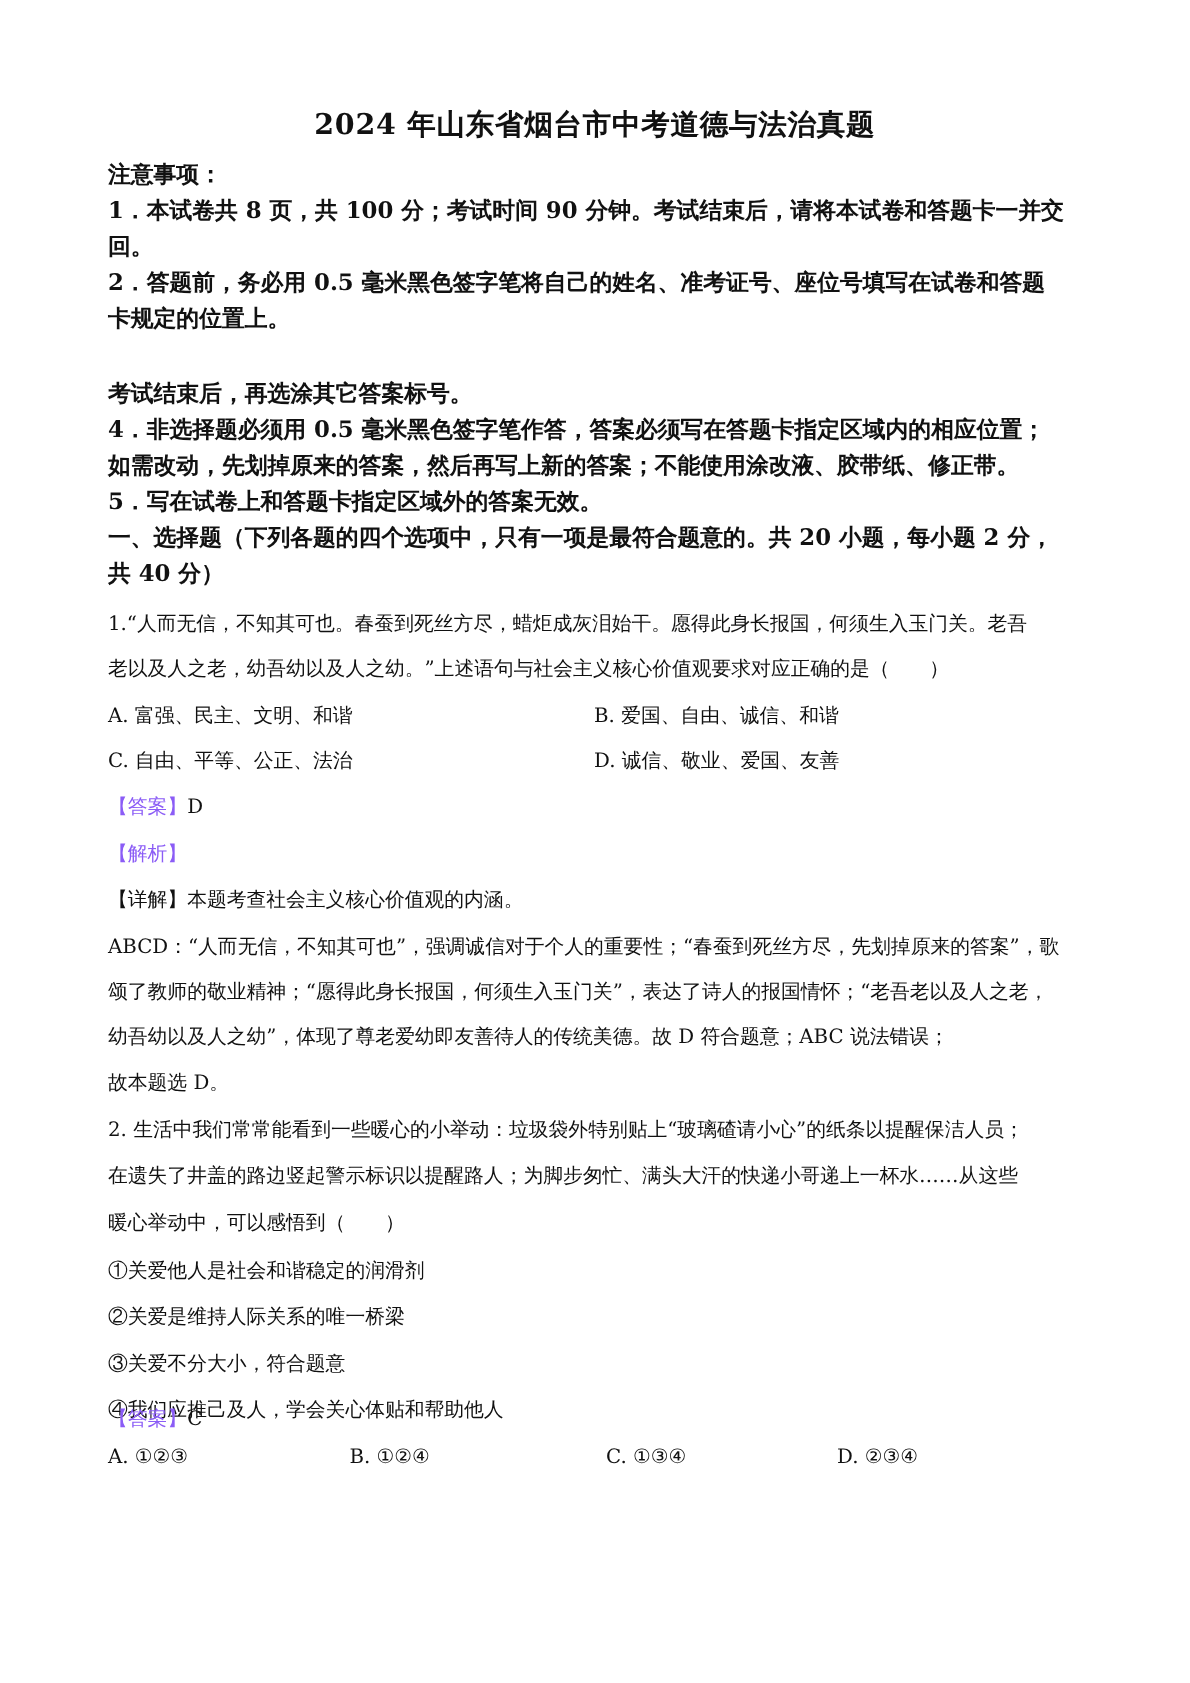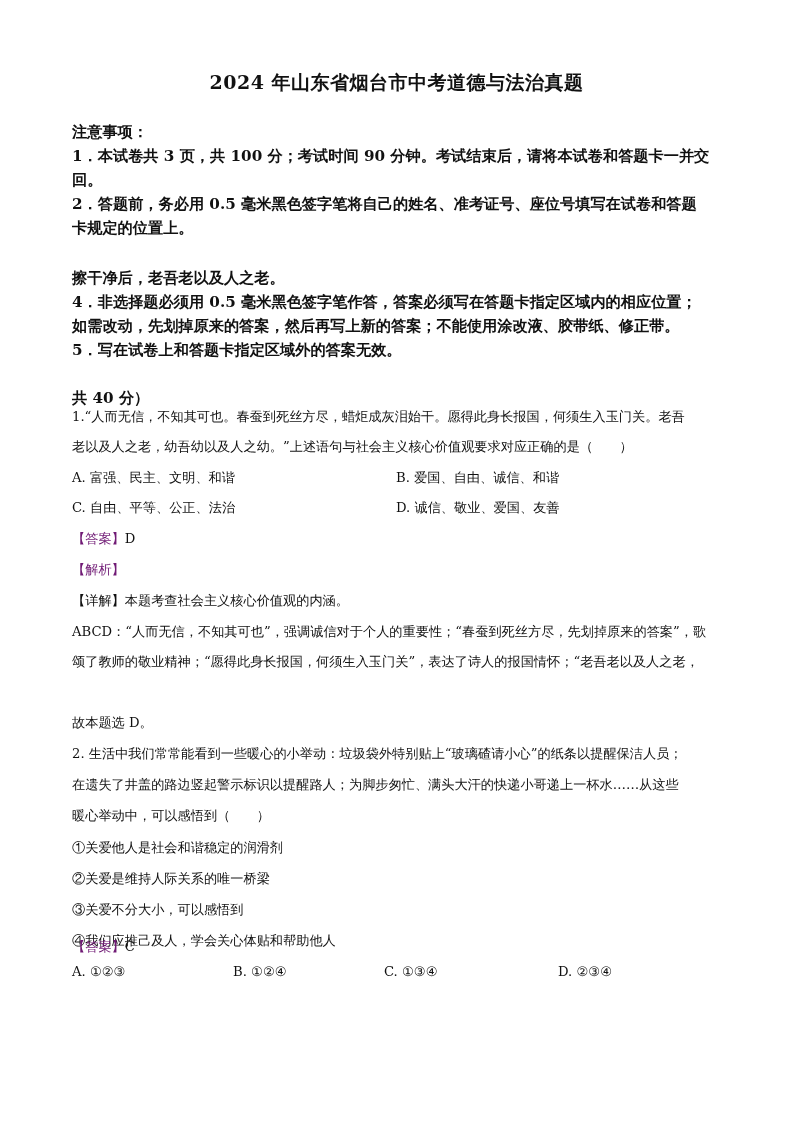--- a/index.html
+++ b/index.html
@@ -1,72 +1,74 @@
 <!DOCTYPE html>
 <html><head>
 <meta charset="utf-8">
 <style>
   html, body { margin: 0; padding: 0; background: #ffffff; }
   body { width: 793px; height: 1122px; position: relative; overflow: hidden;
          font-family: "DejaVu Serif", "Liberation Serif", serif; color: #111; }
   .page { position: absolute; left: 0; top: 0; width: 793px; height: 852px; }
   .title { position: absolute; top: 70px; left: 0; width: 793px; text-align: center;
            font-size: 19px; font-weight: bold; letter-spacing: 0.5px; }
-  .b { font-weight: bold; font-size: 15.2px; line-height: 24px; margin-top: 16px; }
+  .b { font-weight: bold; font-size: 15.2px; line-height: 24px; }
   .n { font-size: 13.2px; line-height: 30.5px; }
   .line { position: absolute; left: 72px; width: 660px; white-space: nowrap; }
-  .lbl { color: #701a75; }
+  .lbl { color: #8b5cf6; }
   .opt { position: absolute; white-space: nowrap; }
 </style>
 </head>
 <body>
 
 <div class="page">
   <div class="title">2024 年山东省烟台市中考道德与法治真题</div>
 
   <div class="line b" style="top:104px">注意事项：</div>
-  <div class="line b" style="top:128px">1．本试卷共 3 页，共 100 分；考试时间 90 分钟。考试结束后，请将本试卷和答题卡一并交</div>
+  <div class="line b" style="top:128px">1．本试卷共 8 页，共 100 分；考试时间 90 分钟。考试结束后，请将本试卷和答题卡一并交</div>
   <div class="line b" style="top:152px">回。</div>
   <div class="line b" style="top:176px">2．答题前，务必用 0.5 毫米黑色签字笔将自己的姓名、准考证号、座位号填写在试卷和答题</div>
   <div class="line b" style="top:200px">卡规定的位置上。</div>
-  <div class="line b" style="top:250px">擦干净后，老吾老以及人之老。</div>
+  <div class="line b" style="top:250px">考试结束后，再选涂其它答案标号。</div>
   <div class="line b" style="top:274px">4．非选择题必须用 0.5 毫米黑色签字笔作答，答案必须写在答题卡指定区域内的相应位置；</div>
   <div class="line b" style="top:298px">如需改动，先划掉原来的答案，然后再写上新的答案；不能使用涂改液、胶带纸、修正带。</div>
   <div class="line b" style="top:322px">5．写在试卷上和答题卡指定区域外的答案无效。</div>
+  <div class="line b" style="top:346px">一、选择题（下列各题的四个选项中，只有一项是最符合题意的。共 20 小题，每小题 2 分，</div>
   <div class="line b" style="top:370px">共 40 分）</div>
 
   <div class="line n" style="top:402px">1.“人而无信，不知其可也。春蚕到死丝方尽，蜡炬成灰泪始干。愿得此身长报国，何须生入玉门关。老吾</div>
   <div class="line n" style="top:432px">老以及人之老，幼吾幼以及人之幼。”上述语句与社会主义核心价值观要求对应正确的是（　　）</div>
 
   <div class="opt n" style="top:463px; left:72px">A. 富强、民主、文明、和谐</div>
   <div class="opt n" style="top:463px; left:396px">B. 爱国、自由、诚信、和谐</div>
   <div class="opt n" style="top:493px; left:72px">C. 自由、平等、公正、法治</div>
   <div class="opt n" style="top:493px; left:396px">D. 诚信、敬业、爱国、友善</div>
 
   <div class="line n" style="top:524px">
     <span class="lbl">【答案】</span><span>D</span>
   </div>
   <div class="line n lbl" style="top:555px">【解析】</div>
   <div class="line n" style="top:586px">
     <span>【详解】</span><span>本题考查社会主义核心价值观的内涵。</span>
   </div>
   <div class="line n" style="top:617px">ABCD：“人而无信，不知其可也”，强调诚信对于个人的重要性；“春蚕到死丝方尽，先划掉原来的答案”，歌</div>
   <div class="line n" style="top:647px">颂了教师的敬业精神；“愿得此身长报国，何须生入玉门关”，表达了诗人的报国情怀；“老吾老以及人之老，</div>
+  <div class="line n" style="top:677px">幼吾幼以及人之幼”，体现了尊老爱幼即友善待人的传统美德。故 D 符合题意；ABC 说法错误；</div>
   <div class="line n" style="top:708px">故本题选 D。</div>
 
   <div class="line n" style="top:739px">2. 生活中我们常常能看到一些暖心的小举动：垃圾袋外特别贴上“玻璃碴请小心”的纸条以提醒保洁人员；</div>
   <div class="line n" style="top:770px">在遗失了井盖的路边竖起警示标识以提醒路人；为脚步匆忙、满头大汗的快递小哥递上一杯水……从这些</div>
   <div class="line n" style="top:833px">①关爱他人是社会和谐稳定的润滑剂</div>
 
   <div class="line n" style="top:801px">暖心举动中，可以感悟到（　　）</div>
   <div class="line n" style="top:864px">②关爱是维持人际关系的唯一桥梁</div>
-  <div class="line n" style="top:895px">③关爱不分大小，可以感悟到</div>
+  <div class="line n" style="top:895px">③关爱不分大小，符合题意</div>
   <div class="line n" style="top:926px">④我们应推己及人，学会关心体贴和帮助他人</div>
 
   <div class="opt n" style="top:957px; left:72px">A. ①②③</div>
   <div class="opt n" style="top:957px; left:233px">B. ①②④</div>
-  <div class="opt n" style="top:957px; left:384px">C. ①③④</div>
+  <div class="opt n" style="top:957px; left:404px">C. ①③④</div>
   <div class="opt n" style="top:957px; left:558px">D. ②③④</div>
 
   <div class="line n" style="top:932px">
     <span class="lbl">【答案】</span><span>C</span>
   </div>
 </div>
 
 </body></html>

